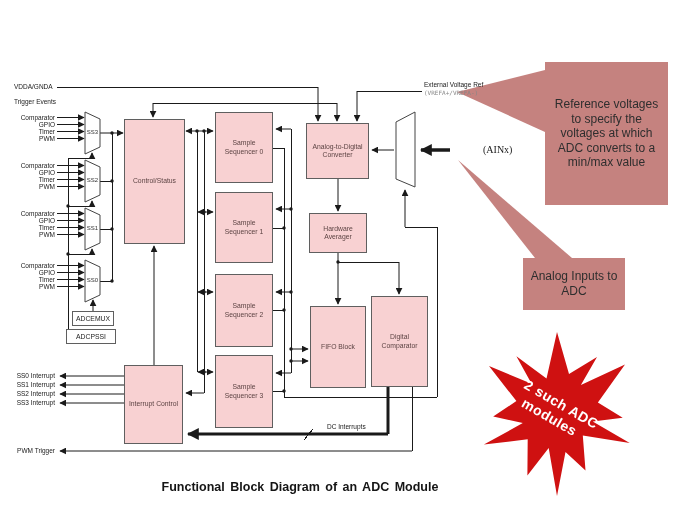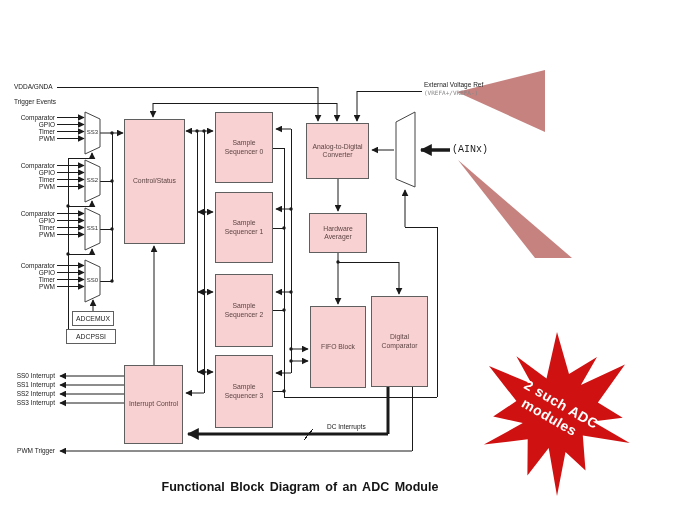--- a/index.html
+++ b/index.html
@@ -13,21 +13,21 @@
   .box{position:absolute;background:#f8d1d2;border:1px solid #5f5f5f;
        display:flex;align-items:center;justify-content:center;text-align:center;
        font-size:6.8px;line-height:1.25;color:#5d4444;box-sizing:border-box;padding:1px;}
   .wbox{position:absolute;background:#ffffff;border:1px solid #5f5f5f;
        display:flex;align-items:center;justify-content:center;text-align:center;
        font-size:6.8px;color:#222;box-sizing:border-box;}
   .lbl{position:absolute;font-size:6.5px;line-height:1.1;color:#1a1a1a;white-space:nowrap;}
   .rlbl{text-align:right;}
   .muxlbl{position:absolute;font-size:6px;color:#333;width:15px;text-align:center;}
   .sublbl{font-family:"DejaVu Sans Mono",monospace;font-size:6px;color:#868686;}
-  .mono{font-family:Liberation Mono, monospace;}
+  .mono{font-family:Liberation Serif, serif;margin-left:31px;}
   .ainx{position:absolute;font-size:10px;color:#1a1a1a;}
   .callout{position:absolute;background:#c5827f;display:flex;align-items:center;
        justify-content:center;text-align:center;font-size:12px;line-height:1.22;
        color:#2e2e2e;box-sizing:border-box;padding:4px;}
 </style>
 </head>
 <body>
 
 <div class="stage">
 
@@ -239,16 +239,22 @@
   <div class="lbl rlbl" style="left:9px;top:381px;width:46px;">SS1 Interrupt</div>
   <div class="lbl rlbl" style="left:9px;top:390px;width:46px;">SS2 Interrupt</div>
   <div class="lbl rlbl" style="left:9px;top:399px;width:46px;">SS3 Interrupt</div>
   <div class="lbl rlbl" style="left:9px;top:447px;width:46px;">PWM Trigger</div>
 
   <div class="lbl" style="left:424px;top:81px;">External Voltage Ref</div>
   <div class="lbl sublbl" style="left:424px;top:90px;">(VREFA+/VREFA-)</div>
   <div class="ainx mono" style="left:452px;top:144px;">(AINx)</div>
   <div class="lbl" style="left:327px;top:423px;">DC Interrupts</div>
 
+  <div class="callout" style="left:545px;top:62px;width:123px;height:143px;">
+      <span>Reference voltages to specify the voltages at which ADC converts to a min/max value</span>
+    </div>
+  <div class="callout" style="left:523px;top:258px;width:102px;height:52px;">
+      <span>Analog Inputs to ADC</span>
+    </div>
 
   <div class="caption">Functional Block Diagram of an ADC Module</div>
 
 </div>
 
 </body></html>

